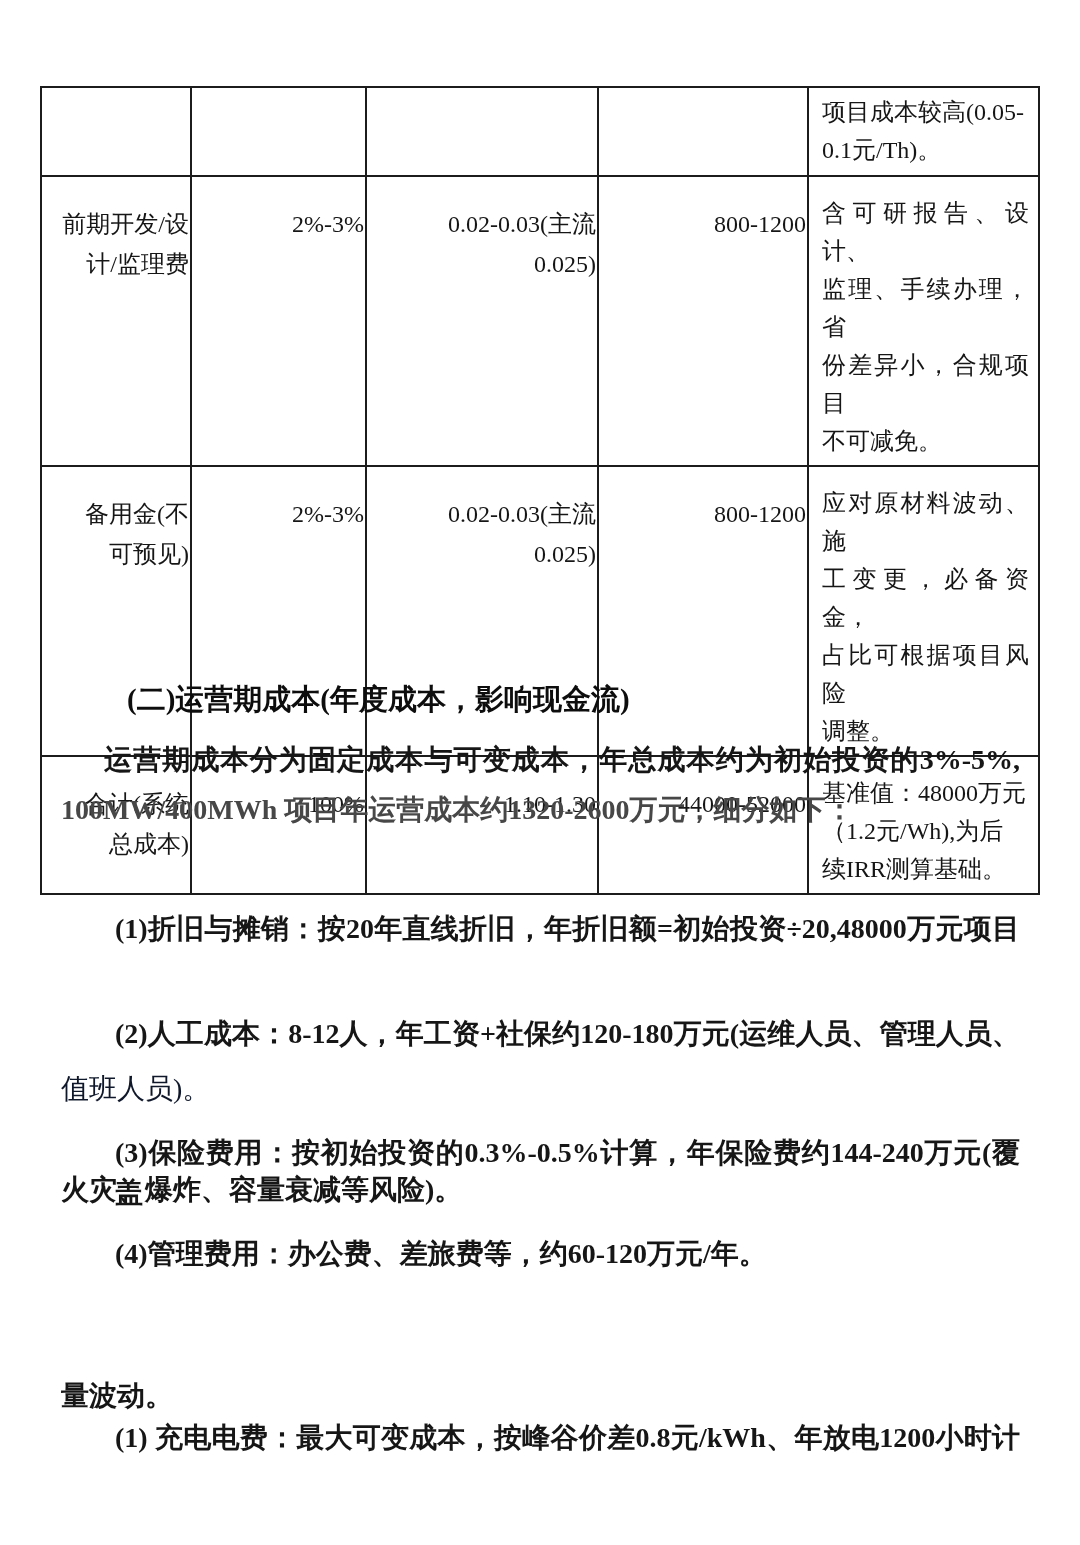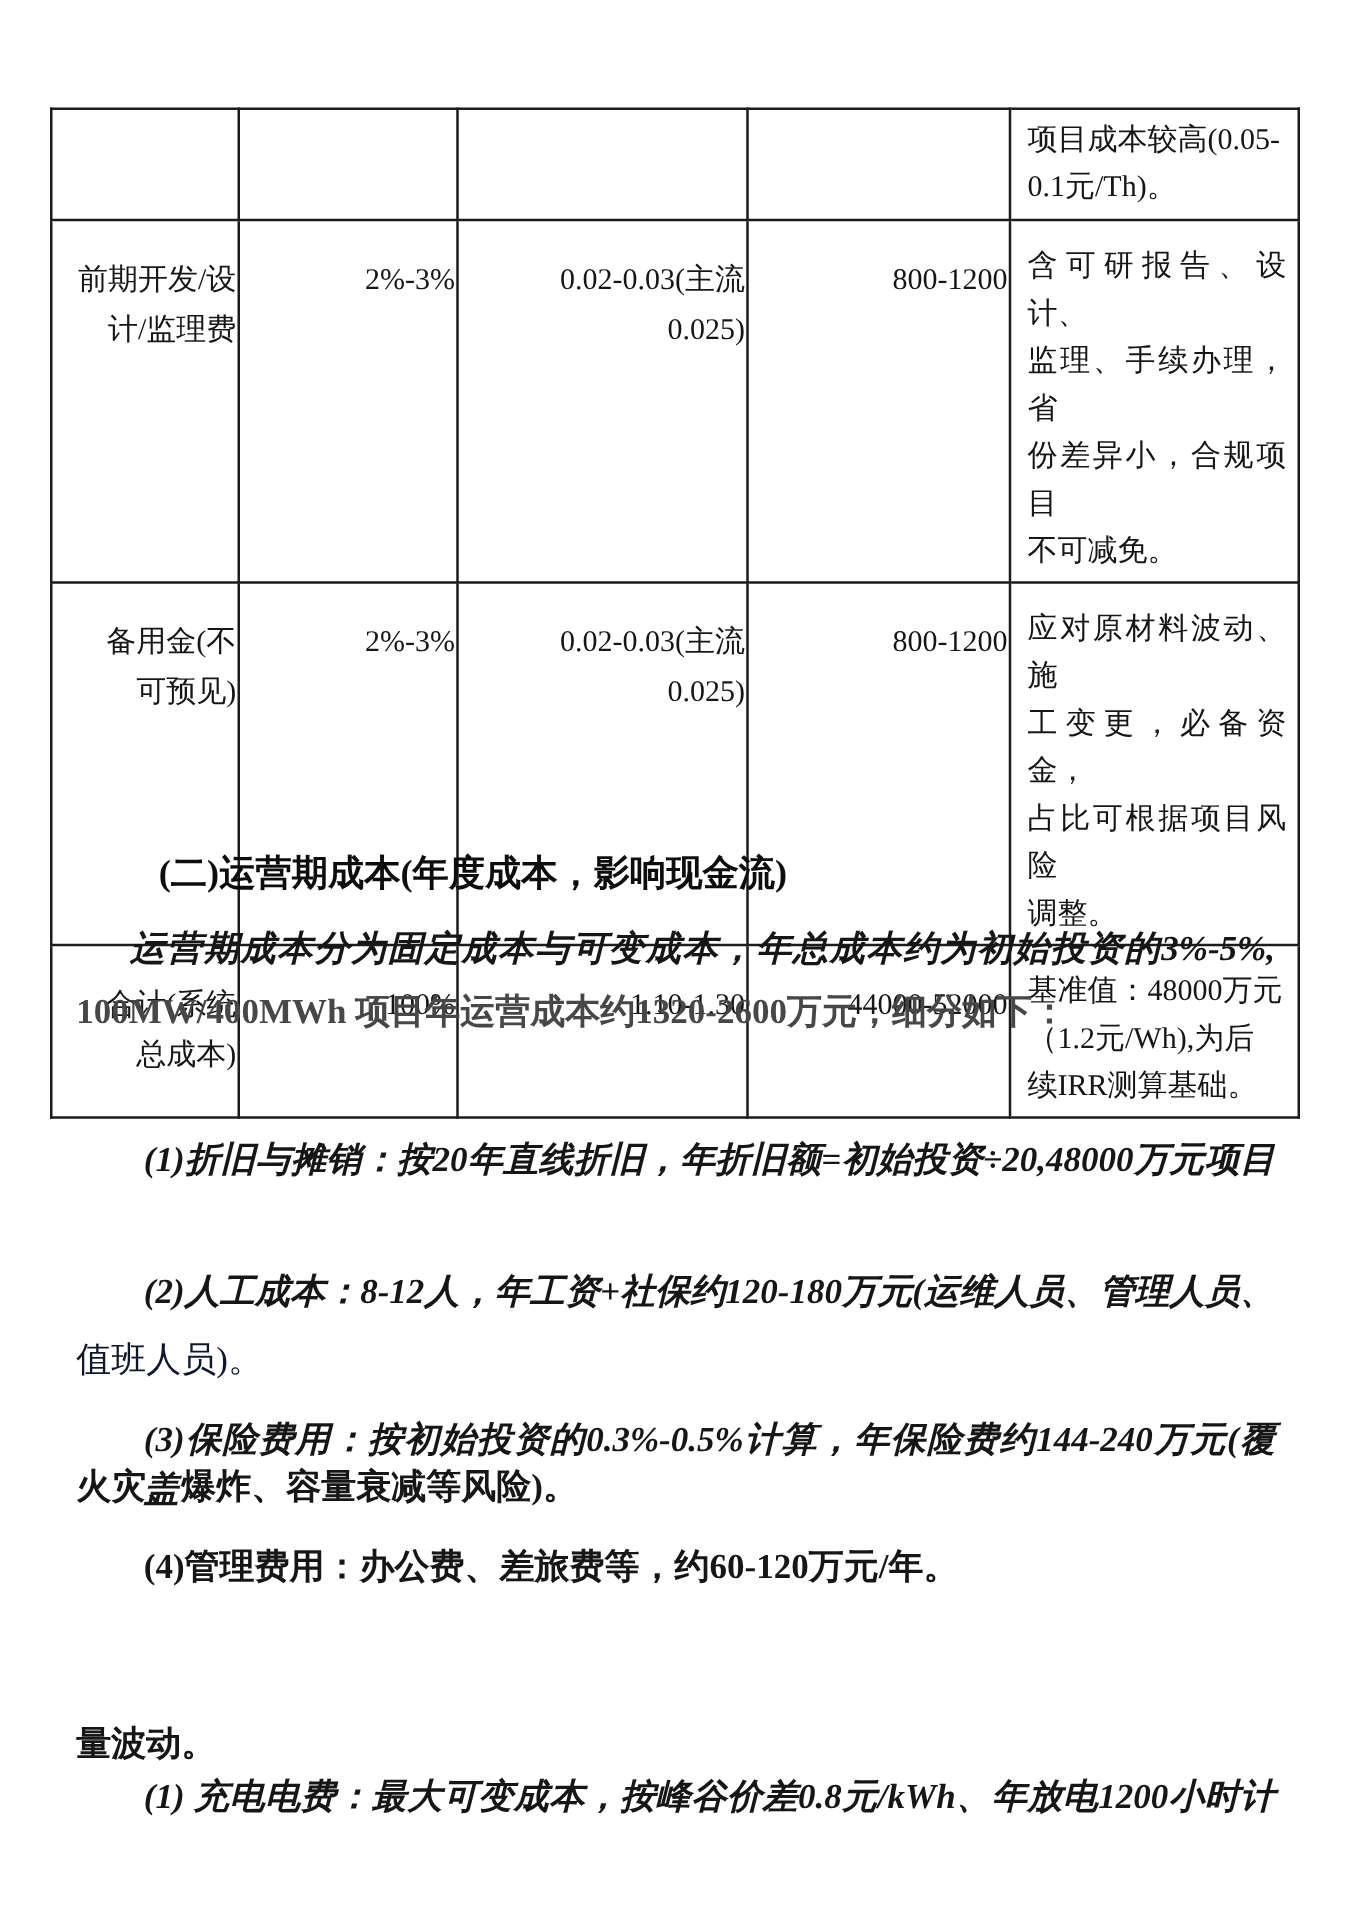--- a/index.html
+++ b/index.html
@@ -15,21 +15,21 @@
   td .cellwrap{white-space:pre-line;display:block;}
   .cell-center{text-align:right;}
   .cell-center .cellwrap{line-height:40px;padding-top:26px;}
   .cell-note .cellwrap{line-height:38px;padding:16px 8px 4px 12px;text-align:justify;}
   .row-cut .cellwrap{padding-top:4px;}
   .gray-val{color:#6d7278;font-weight:400;padding-left:48px;}
 
   
   .ln{position:absolute;font-size:28px;line-height:40px;height:40px;
       white-space:nowrap;color:#161616;font-weight:600;}
-  .ln.fill{white-space:normal;text-align:justify;text-align-last:justify;font-style:italic;}
+  .ln.fill{white-space:normal;text-align:justify;text-align-last:justify;}
   .ln.heading{font-weight:700;font-size:29px;color:#0d0d0d;}
   .ln.muted{color:#474747;font-weight:700;}
   .ln.muted2{color:#0f172a;font-weight:400;}
 </style>
 </head>
 <body>
 
 <div class="page">
 
   <table class="cost">

